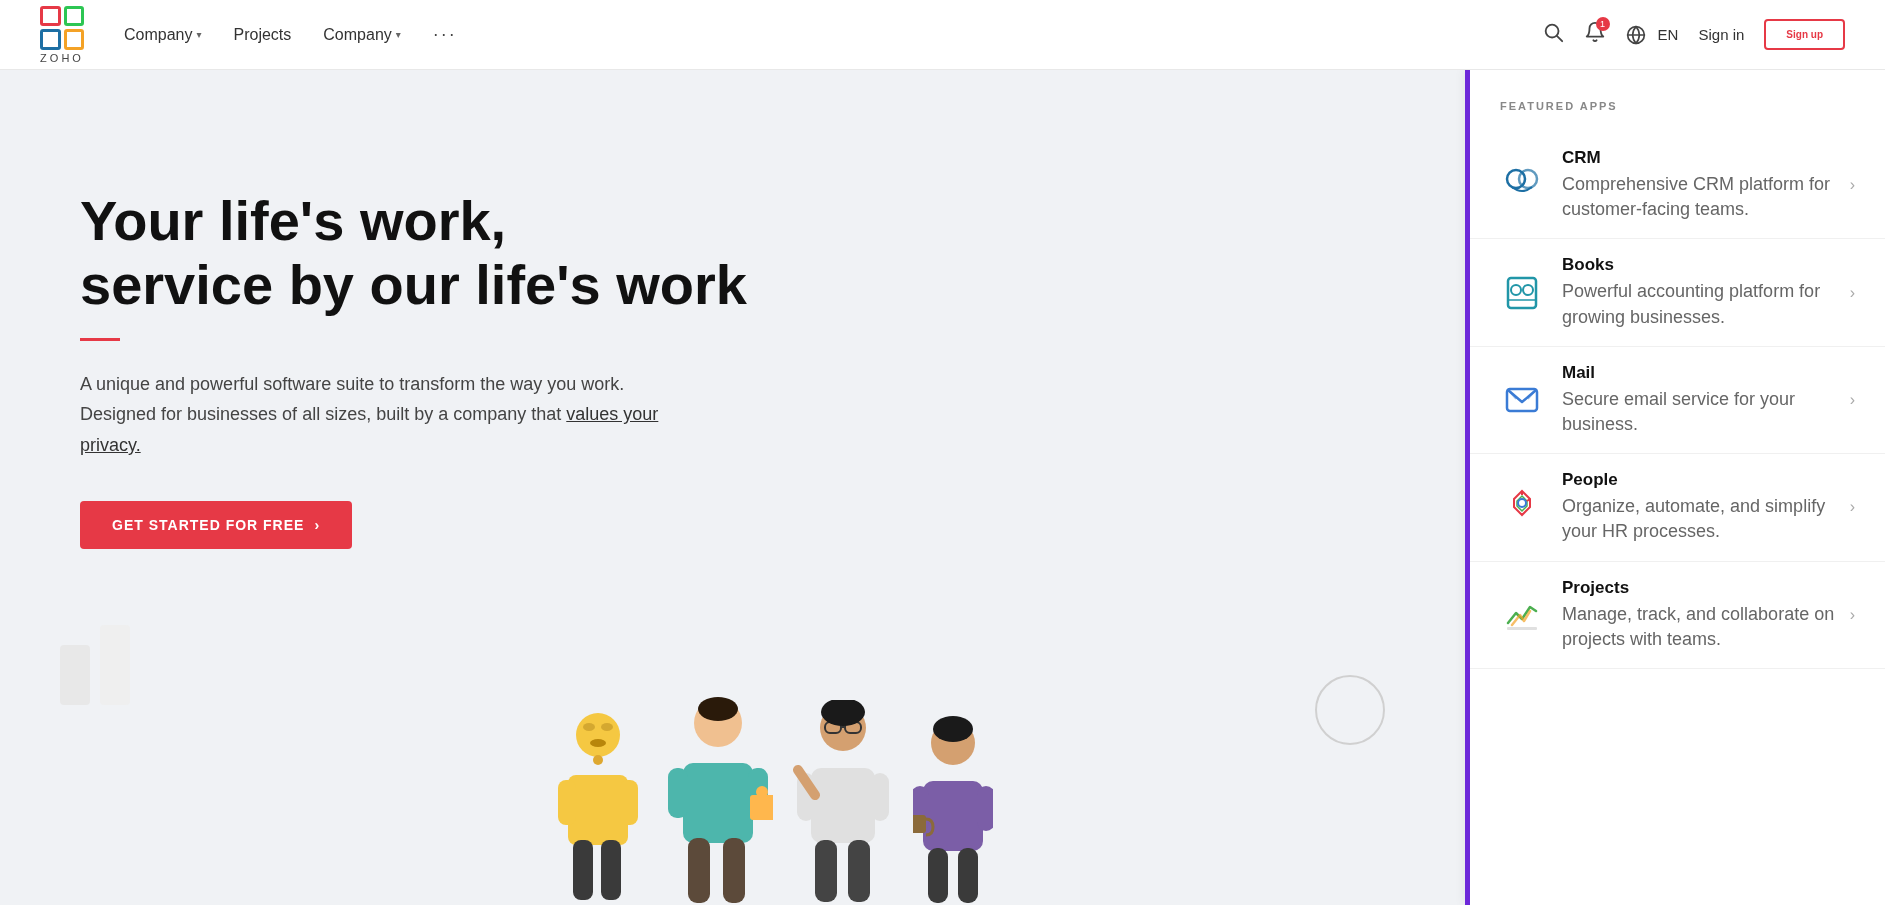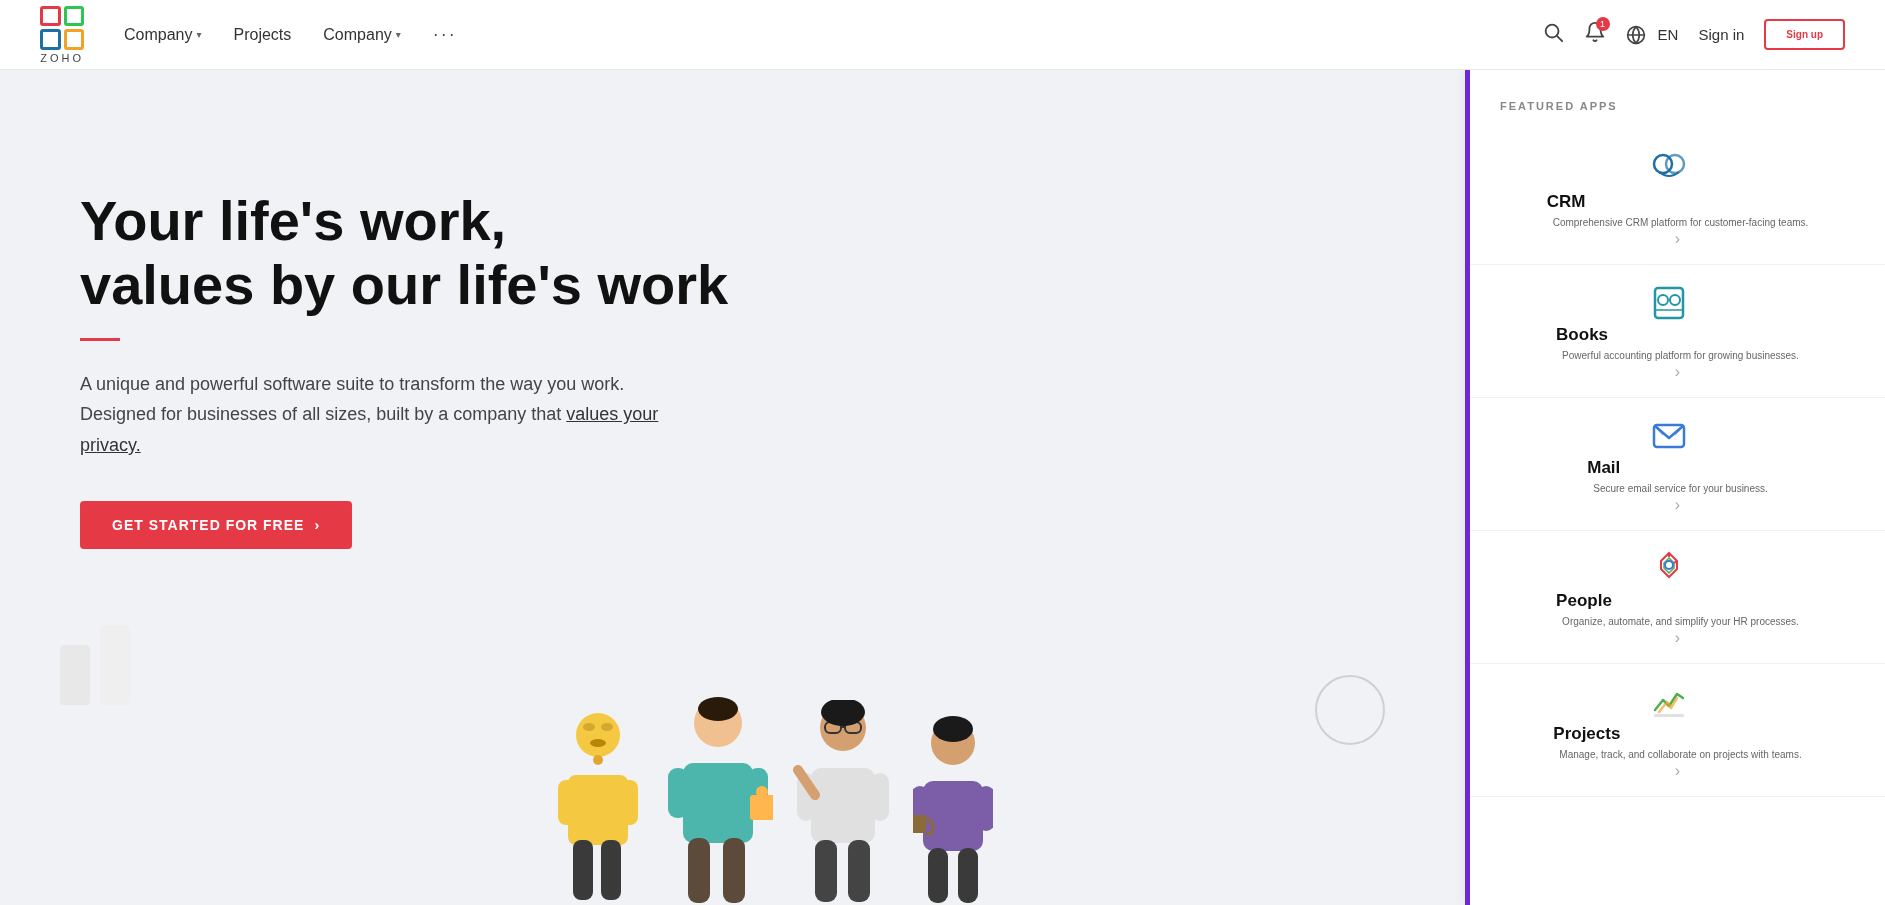--- a/index.html
+++ b/index.html
@@ -36,21 +36,21 @@
     .logo-sq.green { border-color: #2dc653; }
     .logo-sq.blue { border-color: #1d6fa4; }
     .logo-sq.yellow { border-color: #f4a226; }
     .logo-text {
       font-size: 11px;
       letter-spacing: 3px;
       color: #444;
       margin-top: 2px;
       text-align: center;
     }
-    .logo-wrap { display: flex; flex-direction: column; align-items: flex-end; }
+    .logo-wrap { display: flex; flex-direction: column; align-items: center; }
 
     .nav-links {
       display: flex;
       align-items: center;
       gap: 32px;
       flex: 1;
     }
     .nav-item {
       display: flex;
       align-items: center;
@@ -206,43 +206,41 @@
       margin-bottom: 20px;
       text-transform: uppercase;
     }
     .app-item {
       display: flex;
       align-items: center;
       padding: 16px 30px;
       cursor: pointer;
       border-bottom: 1px solid #f0f0f0;
       transition: background 0.15s;
-      flex-direction: column;
     }
     .app-icon-wrap {
       width: 44px;
       height: 44px;
       margin-right: 18px;
       flex-shrink: 0;
       display: flex;
       align-items: center;
       justify-content: center;
     }
     .app-info { flex: 1; }
     .app-name {
       font-size: 17px;
       font-weight: 600;
       color: #111;
       margin-bottom: 4px;
     }
     .app-desc {
-      font-size: 10px;
+      font-size: 18px;
       color: #666;
       line-height: 1.4;
-      margin-left: 6px;
     }
     .app-arrow {
       color: #aaa;
       font-size: 16px;
     }
     .circle-decor {
       position: absolute;
       right: 80px;
       bottom: 160px;
       width: 70px;
@@ -325,21 +323,21 @@
     <span class="signin-btn">Sign in</span>
     <button class="signup-btn">Sign up</button>
   </div>
 </nav>
 
 <div class="main-content">
 
   <section class="hero-section">
     <h1 class="hero-title">
       <span>Your life's work,</span><br>
-      <span>values by our life's work</span>
+      <span>service by our life's work</span>
     </h1>
     <div class="hero-divider"></div>
     <p class="hero-subtitle">
       A unique and powerful software suite to transform the way you work. Designed for businesses of all sizes, built by a company that <a href="#">values your privacy.</a>
     </p>
     <button class="cta-btn">
       <span>GET STARTED FOR FREE</span>
       <span>›</span>
     </button>
 

